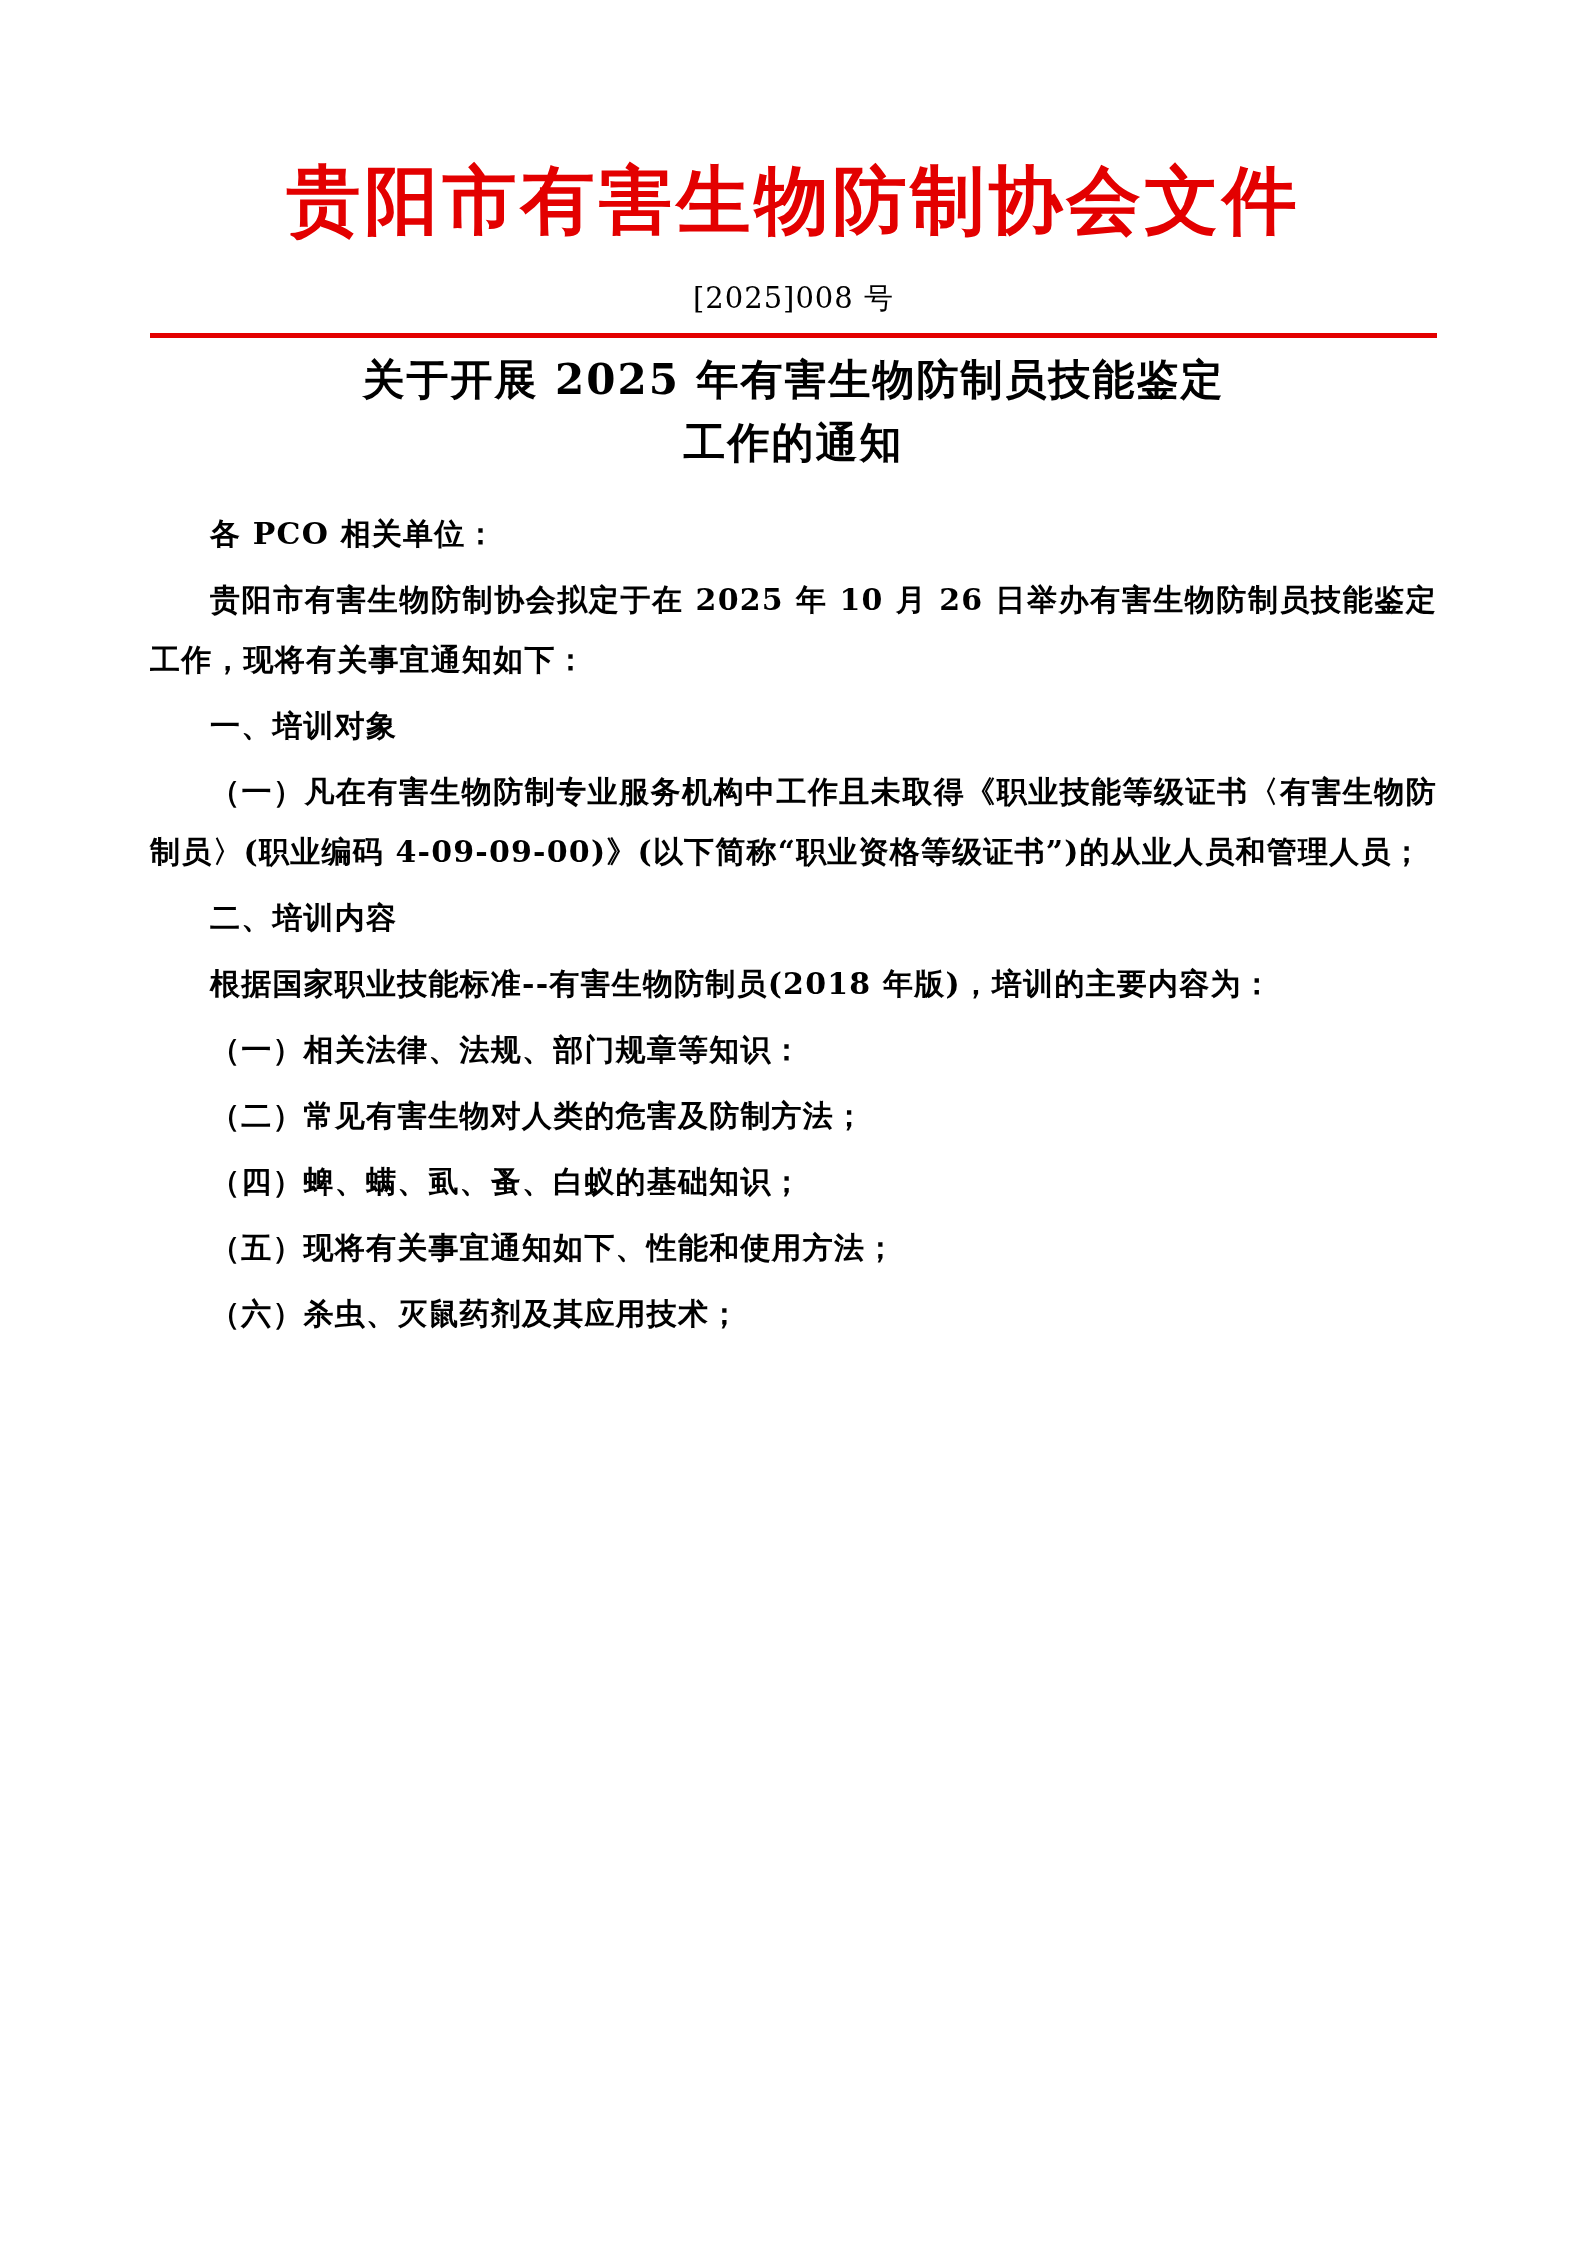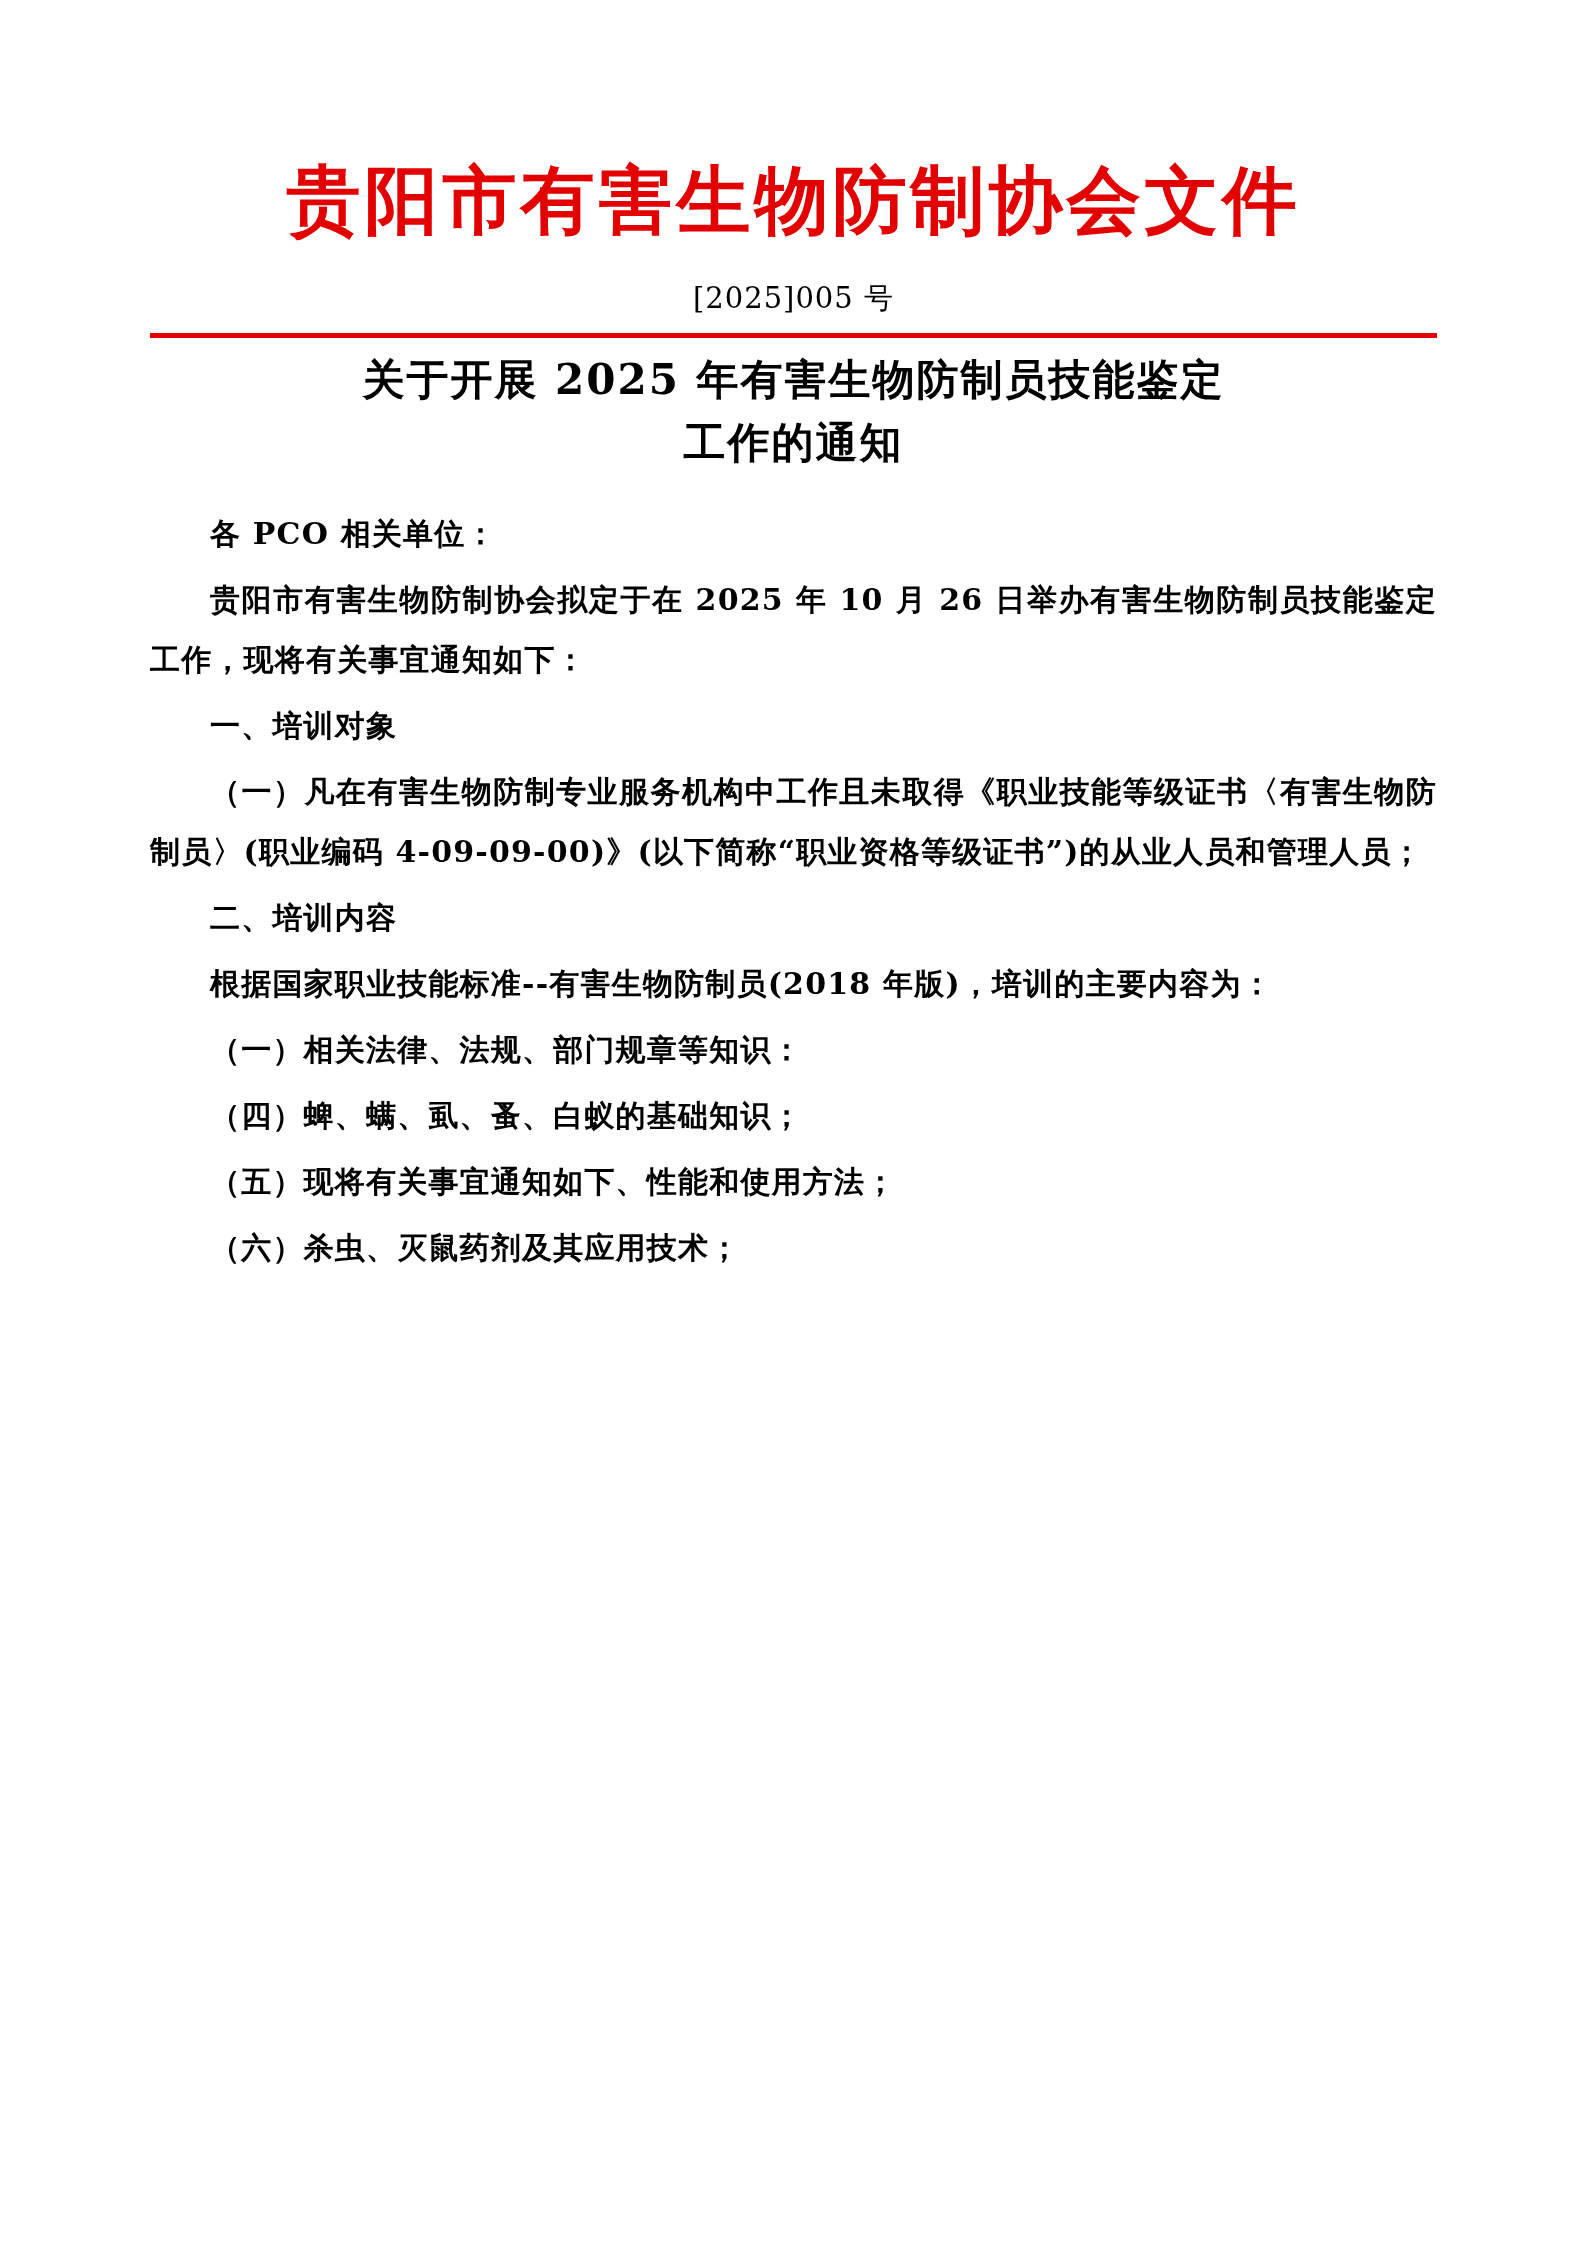--- a/index.html
+++ b/index.html
@@ -72,35 +72,36 @@
     text-indent: 2em;
   }
 </style>
 </head>
 <body>
 
 <div class="page">
 
   <div class="doc-header">
     <div class="doc-title-red">贵阳市有害生物防制协会文件</div>
-    <div class="doc-number">[2025]005 号</div>
+    <div class="doc-number">[2025]008 号</div>
     <div class="red-rule"></div>
   </div>
 
   <div class="doc-subject">
     <div>关于开展 2025 年有害生物防制员技能鉴定</div>
     <div>工作的通知</div>
   </div>
 
   <div class="body-text">
     <p class="indent">各 PCO 相关单位：</p>
     <p class="indent">贵阳市有害生物防制协会拟定于在 2025 年 10 月 26 日举办有害生物防制员技能鉴定工作，现将有关事宜通知如下：</p>
     <p class="indent">一、培训对象</p>
     <p class="indent">（一）凡在有害生物防制专业服务机构中工作且未取得《职业技能等级证书〈有害生物防制员〉(职业编码 4-09-09-00)》(以下简称“职业资格等级证书”)的从业人员和管理人员；</p>
     <p class="indent">二、培训内容</p>
     <p class="indent">根据国家职业技能标准--有害生物防制员(2018 年版)，培训的主要内容为：</p>
     <p class="indent">（一）相关法律、法规、部门规章等知识：</p>
+    <p class="indent">（二）常见有害生物对人类的危害及防制方法；</p>
     <p class="indent">（四）蜱、螨、虱、蚤、白蚁的基础知识；</p>
     <p class="indent">（五）现将有关事宜通知如下、性能和使用方法；</p>
     <p class="indent">（六）杀虫、灭鼠药剂及其应用技术；</p>
   </div>
 
 </div>
 
 </body></html>

